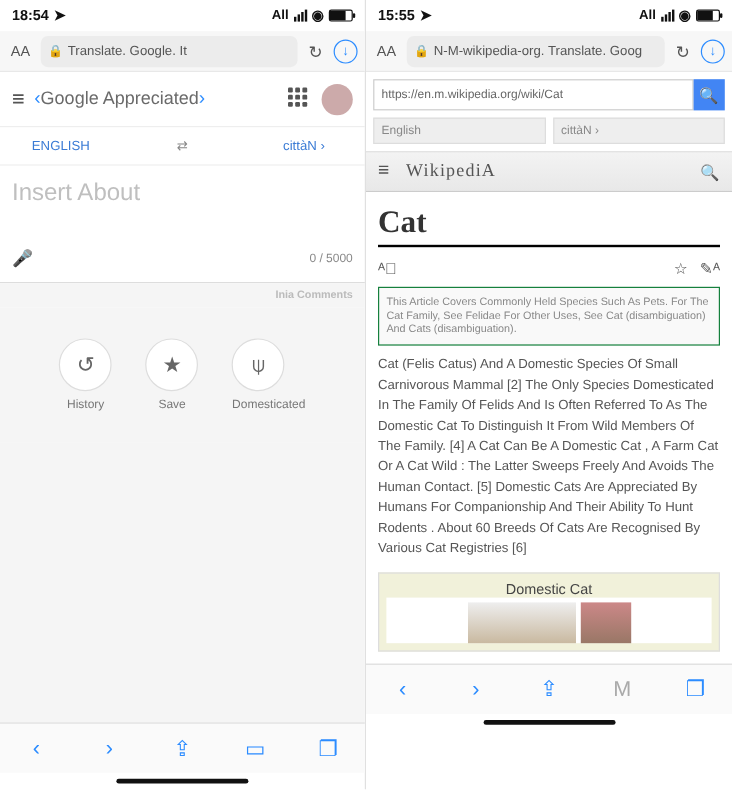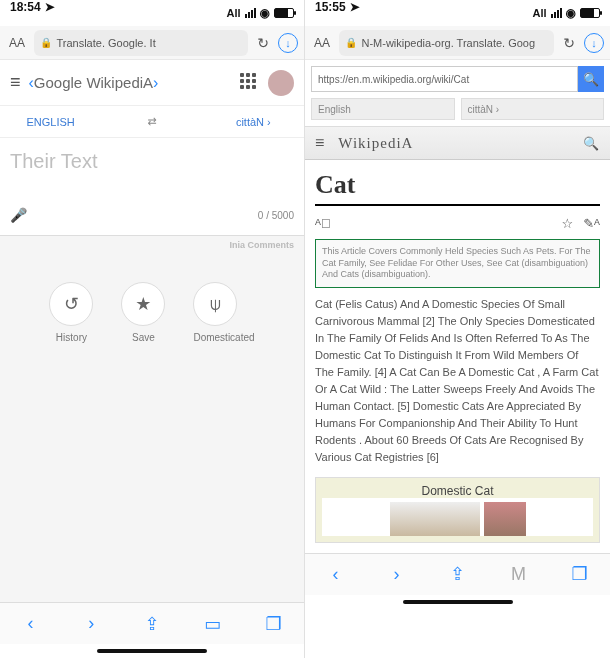--- a/index.html
+++ b/index.html
@@ -1,21 +1,21 @@
 <!DOCTYPE html>
 <html><head>
 <meta charset="utf-8">
 <style>
   * { box-sizing: border-box; margin: 0; padding: 0; font-family: -apple-system, Helvetica, Arial, sans-serif; }
   body { width: 610px; height: 658px; display: flex; background: #fff; overflow: hidden; }
   .pane { width: 305px; height: 658px; position: relative; background: #fff; display: flex; flex-direction: column; }
   .left { border-right: 1px solid #e0e0e0; }
 
   
-  .status { height: 26px; display: flex; padding: 0 10px; font-size: 12px; font-weight: 600; color: #111; }
+  .status { height: 26px; display: flex; align-items: center; padding: 0 10px; font-size: 12px; font-weight: 600; color: #111; }
   .status .time { flex: 0 0 auto; }
   .status .spacer { flex: 1; }
   .status .right-icons { display: flex; align-items: center; gap: 4px; font-size: 11px; }
   .sig { display:inline-flex; gap:1px; align-items:flex-end; }
   .sig b { width:2px; background:#111; display:block; }
   .sig b:nth-child(1){height:4px;} .sig b:nth-child(2){height:6px;} .sig b:nth-child(3){height:8px;} .sig b:nth-child(4){height:10px;}
   .wifi { font-size: 12px; }
   .batt { width:20px; height:10px; border:1px solid #111; border-radius:2px; position:relative; }
   .batt::after { content:''; position:absolute; right:-3px; top:2px; width:2px; height:4px; background:#111; border-radius:1px; }
   .batt i { display:block; width:70%; height:100%; background:#111; }
@@ -115,21 +115,21 @@
       <span>Translate. Google. It</span>
     </div>
     <span class="reload">↻</span>
     <span class="dl">↓</span>
   </div>
 
   <div class="gt-head">
     <span class="ham">≡</span>
     <span class="gt-title">
         <span class="chev">‹</span>
-        <span>Google WikipediA</span>
+        <span>Google Appreciated</span>
         <span class="chev">›</span>
       </span>
     <span class="apps">
         <b></b>
         <b></b>
         <b></b>
         <b></b>
         <b></b>
         <b></b>
         <b></b>
@@ -139,21 +139,21 @@
     <span class="avatar"></span>
   </div>
 
   <div class="langrow">
     <div>ENGLISH</div>
     <div class="swap">⇄</div>
     <div>cittàN ›</div>
   </div>
 
   <div class="inputzone">
-    <div class="ph">Their Text</div>
+    <div class="ph">Insert About</div>
     <div class="inputfoot">
       <span class="mic">🎤</span>
       <span class="cnt">0 / 5000</span>
     </div>
   </div>
   <div class="inia">Inia Comments</div>
 
   <div class="actions">
     <div class="act">
       <div class="circle">↺</div>

